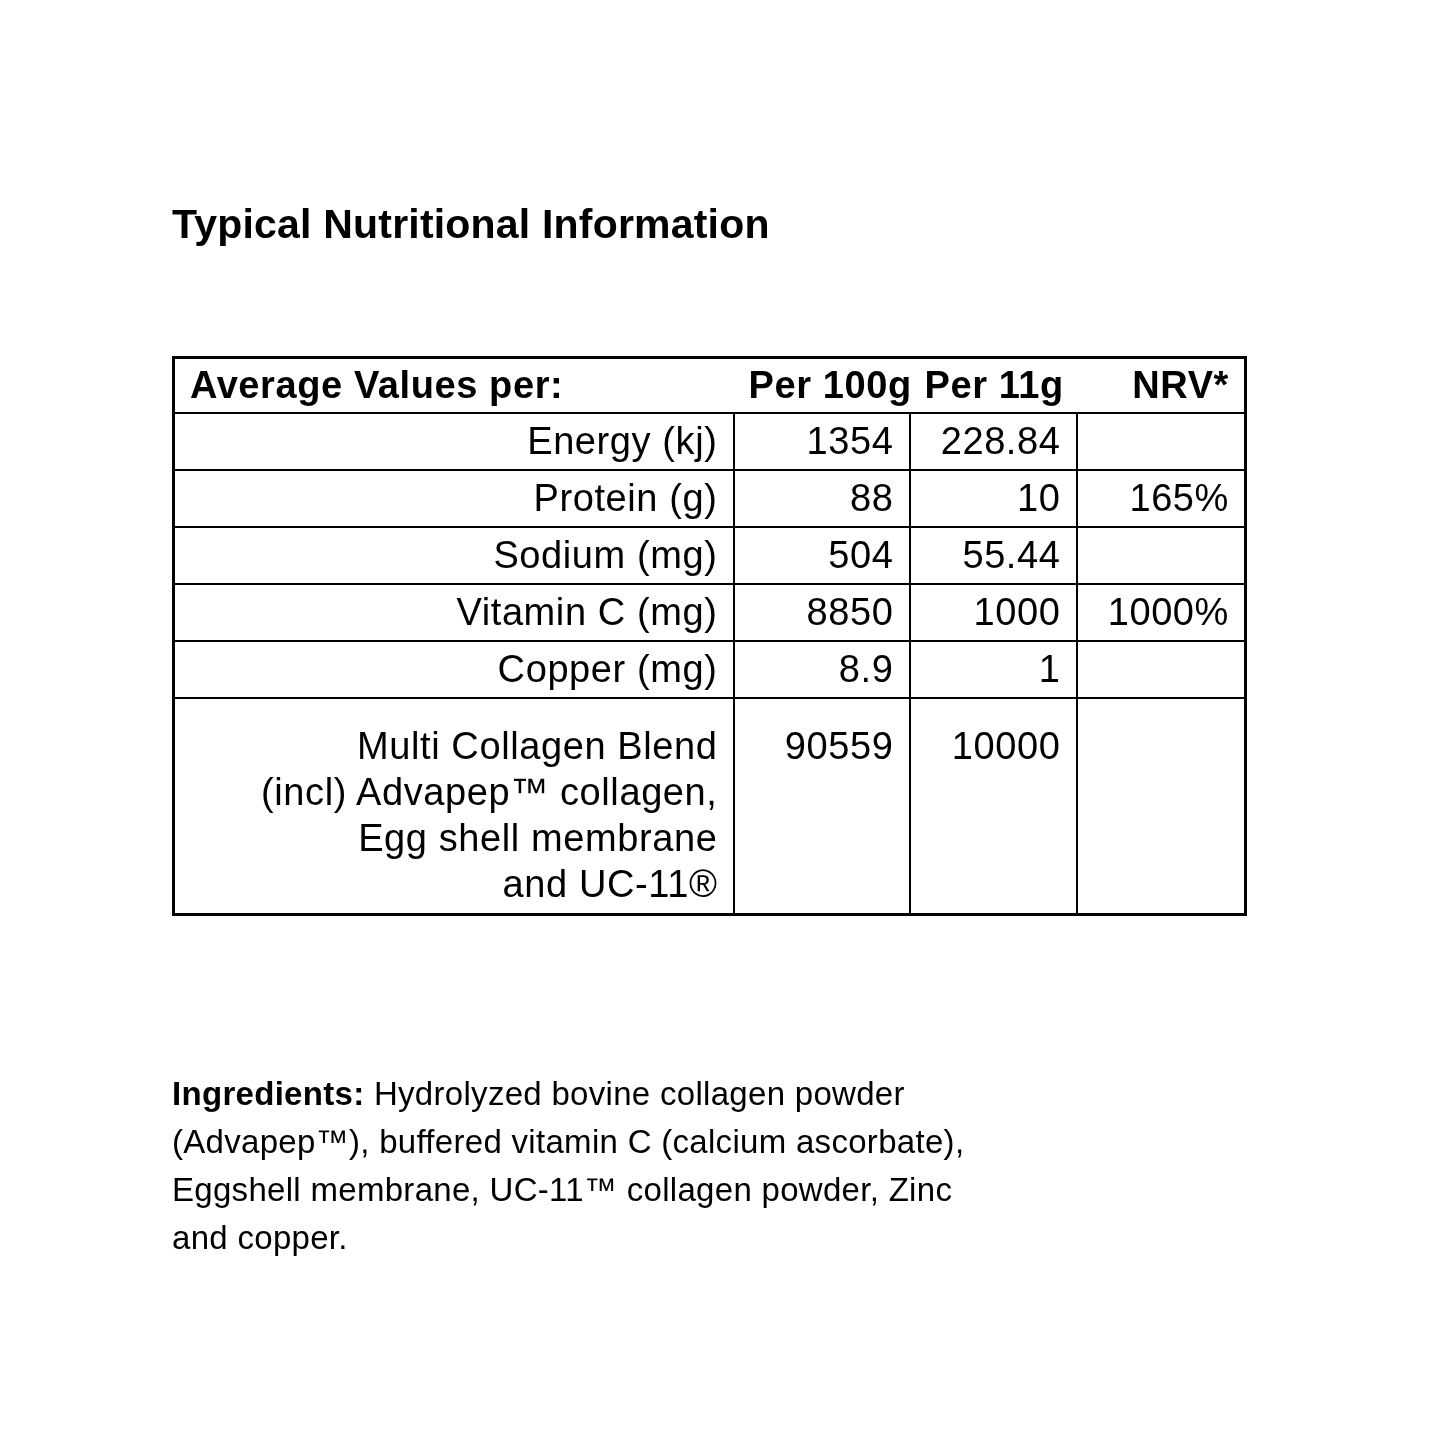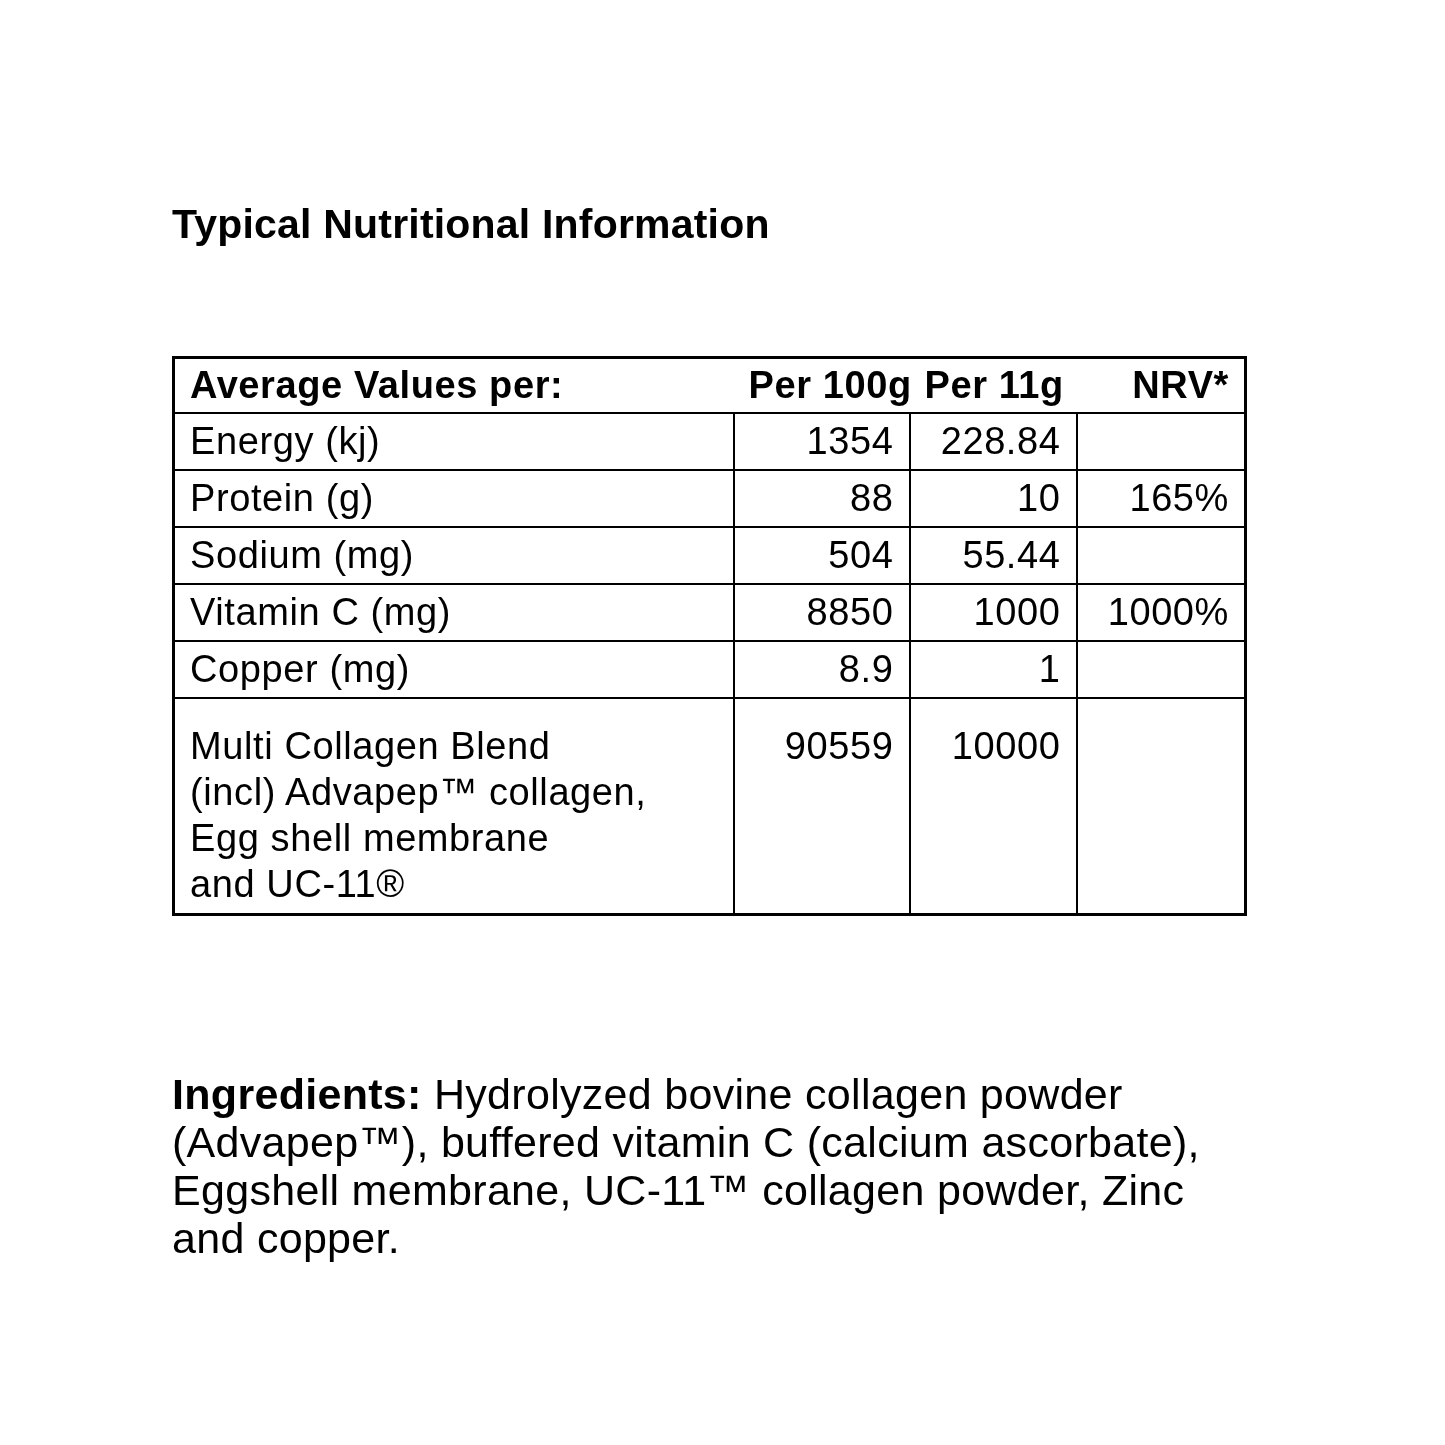--- a/index.html
+++ b/index.html
@@ -62,38 +62,38 @@
     vertical-align: middle;
   }
   table.nutrition th.label-col { text-align: left; }
   table.nutrition th.num-col   { text-align: right; }
   table.nutrition td {
     border: 2.5px solid #000000;
     height: 57px;
     vertical-align: middle;
     background: #ffffff;
   }
-  table.nutrition td.label-cell { text-align: left; }
+  table.nutrition td.label-cell { text-align: right; }
   table.nutrition td.num-cell   { text-align: right; }
   table.nutrition tr.blend-row td {
     vertical-align: top;
     padding-top: 24px;
     padding-bottom: 6px;
     height: 192px;
     line-height: 46px;
     white-space: normal;
   }
 
   .ingredients {
     position: absolute;
     left: 172px;
     top: 1070px;
     width: 1180px;
     margin: 0;
-    font-size: 43px;
+    font-size: 33px;
     line-height: 48px;
     letter-spacing: 0.3px;
     font-weight: 400;
   }
   .ingredients strong { font-weight: 700; }
 </style>
 </head>
 <body>
 
 <div class="header-block">

